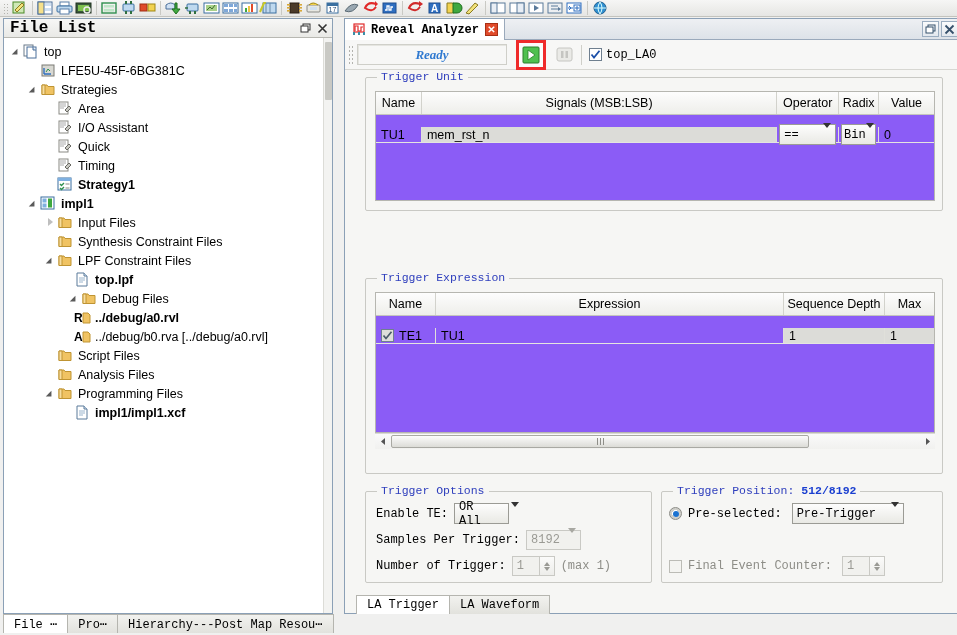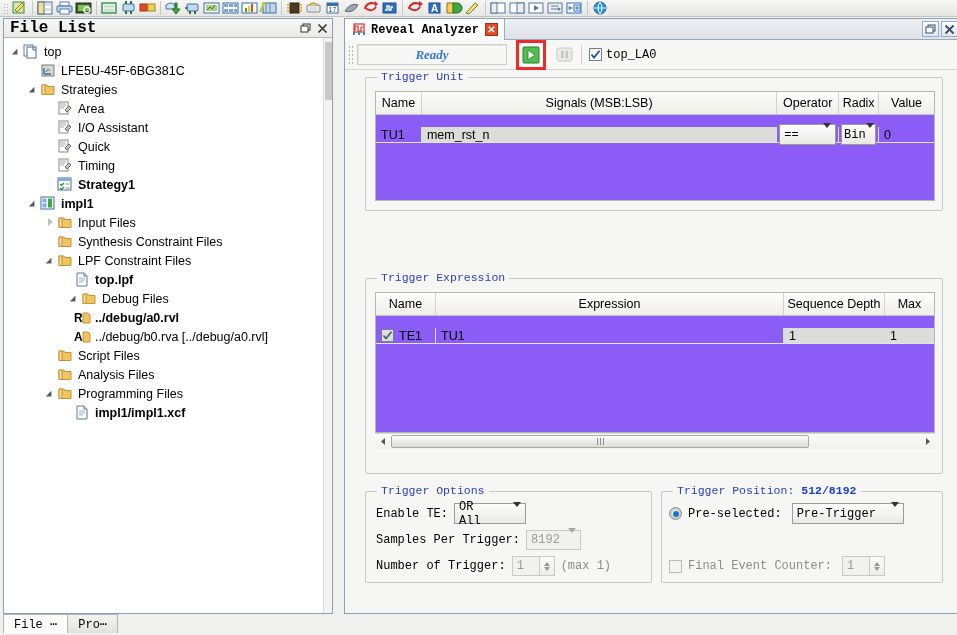--- a/index.html
+++ b/index.html
@@ -623,20 +623,23 @@
   </div>
 </div>
 
 <div id="left-bottom-tabs">
     <div class="btab active">
       <span>File ⋯</span>
     </div>
     <div class="btab">
       <span>Pro⋯</span>
     </div>
+    <div class="btab">
+      <span>Hierarchy---Post Map Resou⋯</span>
+    </div>
   </div>
 
 <div id="right-panel">
 
   <div id="ra-tabstrip">
     <div id="ra-tab">
       <span class="ra-ico">
         <svg width="16" height="16" viewBox="0 0 16 16">
             <rect x="3" y="2" width="10" height="8" fill="#fff" stroke="#e02a2a" stroke-width="1.2"></rect>
             <path d="M4 9 v-5 h3 v5 h3 v-4 h2" fill="none" stroke="#e02a2a" stroke-width="1.2"></path>
@@ -760,21 +763,21 @@
           </svg>
       </div>
     </div>
   </div>
 
   <div class="gbox" style="left:20px; top:472px; width:287px; height:92px;">
     <div class="gtitle">Trigger Options</div>
 
     <div style="position:absolute; left:10px; top:11px; display:flex; align-items:center; gap:6px;">
       <span class="lbl">Enable TE:</span>
-      <span class="sel-box" style="width:72px;gap:30px;">
+      <span class="sel-box" style="width:55px;gap:30px;">
         <span>OR All</span>
         <span class="arr"><span class="caret"></span></span>
       </span>
     </div>
 
     <div style="position:absolute; left:10px; top:38px; display:flex; align-items:center; gap:6px;">
       <span class="lbl">Samples Per Trigger:</span>
       <span class="disabled-field" style="width:55px;">
         <span>8192</span>
         <span class="arr" style="margin-left:auto;"><span class="caret dim"></span></span>
@@ -822,13 +825,21 @@
           <span>1</span>
         </span>
         <span class="spin">
           <span class="up"></span>
           <span class="dn"></span>
         </span>
       </span>
     </div>
   </div>
 
+  <div class="btab-strip" style="left:11px; top:576px;">
+      <div class="btab active">
+        <span>LA Trigger</span>
+      </div>
+      <div class="btab">
+        <span>LA Waveform</span>
+      </div>
+    </div>
 </div>
 
 </body></html>

